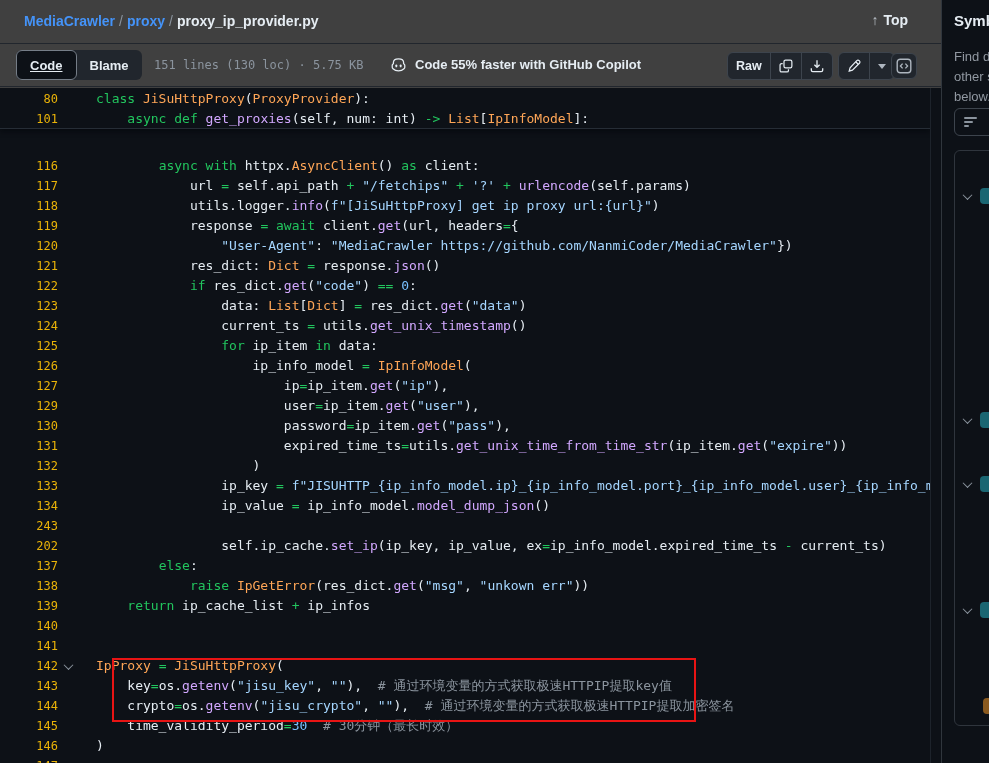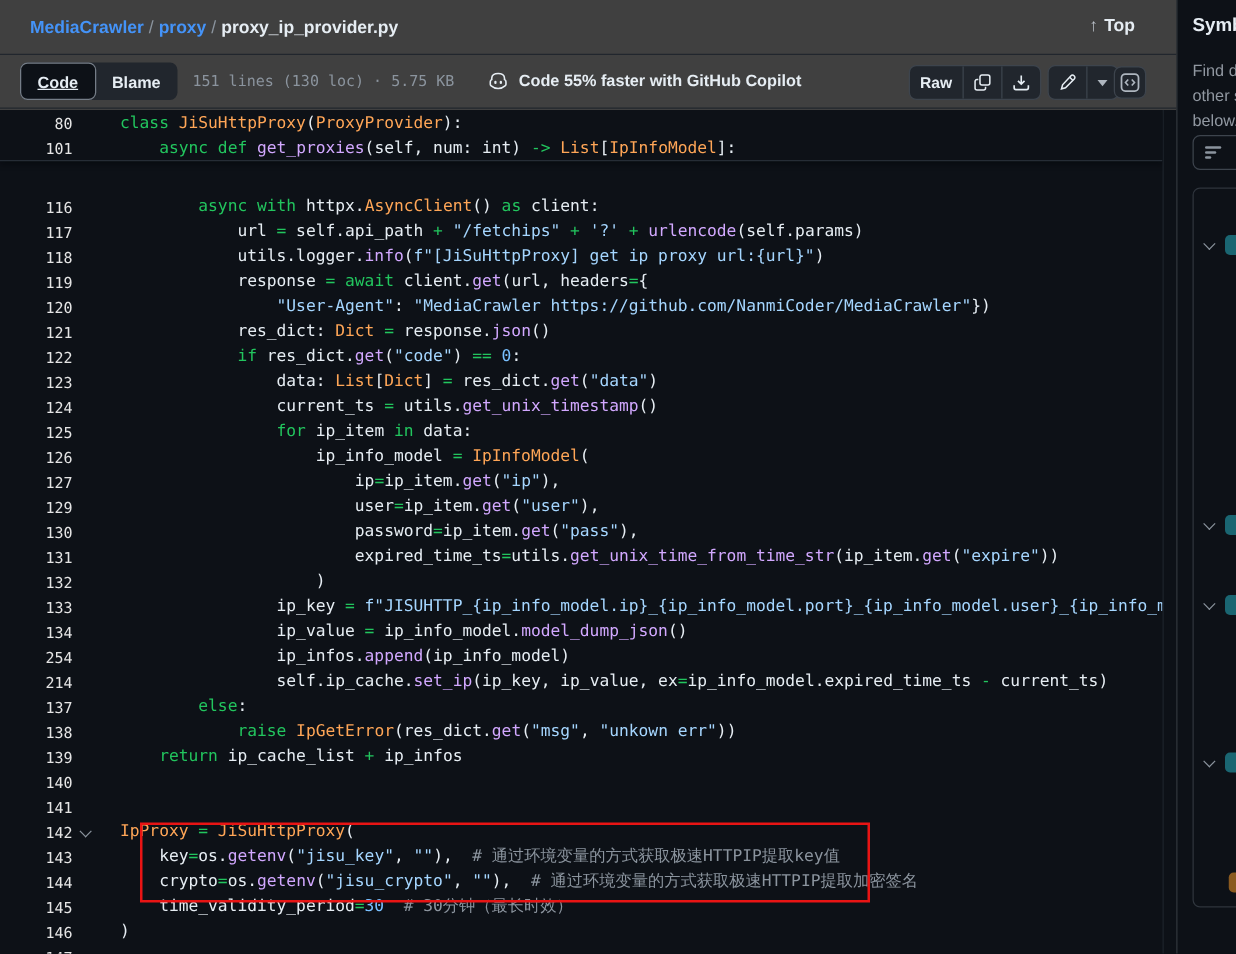--- a/index.html
+++ b/index.html
@@ -34,21 +34,21 @@
   .btn-symbols { position:absolute; left:891px; top:9px; width:26px; height:26px; background:#21262d; border:1px solid #3d444d; border-radius:6px; display:flex; align-items:center; justify-content:center; cursor:pointer; }
   .caret { width:0; height:0; border-left:4px solid transparent; border-right:4px solid transparent; border-top:5px solid #aeb6bf; }
   svg.ic { display:block; }
 
   
   .code-area { position:absolute; left:0; top:88px; width:930px; height:675px; overflow:hidden;
     font-family:"DejaVu Sans Mono","Liberation Mono",monospace; font-size:13px; }
   .code-edge { position:absolute; left:930px; top:40px; bottom:0; width:1px; background:#1d232b; }
   .lines { position:absolute; left:0; top:32px; right:0;margin-top:36px; }
   .row { display:flex; height:20px; line-height:20px; white-space:pre; }
-  .gut { flex:none; width:58px; text-align:right; color:#e5e5e5; font-size:12px; cursor:pointer; }
+  .gut { flex:none; width:58px; text-align:right; color:#eab308; font-size:12px; cursor:pointer; }
   .fold { flex:none; width:20px; display:flex; align-items:center; justify-content:center; }
   .chev { width:7px; height:7px; border-right:1.5px solid #8b949e; border-bottom:1.5px solid #8b949e; transform:rotate(45deg) translate(-1px,-1px); display:inline-block; cursor:pointer; }
   .src { flex:none; padding-left:18px; }
   .t-d{color:#e6edf3} .t-k{color:#22c55e} .t-s{color:#a5d6ff} .t-f{color:#d2a8ff}
   .t-t{color:#ffa657} .t-c{color:#8b949e} .t-n{color:#79c0ff}
   .sticky { position:absolute; left:0; top:0; right:0; height:41px; background:#0d1117; border-bottom:1px solid #262d36; box-shadow:0 3px 5px rgba(1,4,9,.45); z-index:3; padding-top:1px; }
 
   .hl-box { position:absolute; left:112px; top:658px; width:584px; height:64px; border:2px solid #e81414; z-index:5; pointer-events:none; }
 
   
@@ -82,22 +82,22 @@
         <div class="row"><span class="gut">124</span><span class="fold"></span><span class="src"><span class="t-d">                current_ts </span><span class="t-k">=</span><span class="t-d"> utils.</span><span class="t-f">get_unix_timestamp</span><span class="t-d">()</span></span></div>
         <div class="row"><span class="gut">125</span><span class="fold"></span><span class="src"><span class="t-d">                </span><span class="t-k">for</span><span class="t-d"> ip_item </span><span class="t-k">in</span><span class="t-d"> data:</span></span></div>
         <div class="row"><span class="gut">126</span><span class="fold"></span><span class="src"><span class="t-d">                    ip_info_model </span><span class="t-k">=</span><span class="t-d"> </span><span class="t-t">IpInfoModel</span><span class="t-d">(</span></span></div>
         <div class="row"><span class="gut">127</span><span class="fold"></span><span class="src"><span class="t-d">                        ip</span><span class="t-k">=</span><span class="t-d">ip_item.</span><span class="t-f">get</span><span class="t-d">(</span><span class="t-s">"ip"</span><span class="t-d">),</span></span></div>
         <div class="row"><span class="gut">129</span><span class="fold"></span><span class="src"><span class="t-d">                        user</span><span class="t-k">=</span><span class="t-d">ip_item.</span><span class="t-f">get</span><span class="t-d">(</span><span class="t-s">"user"</span><span class="t-d">),</span></span></div>
         <div class="row"><span class="gut">130</span><span class="fold"></span><span class="src"><span class="t-d">                        password</span><span class="t-k">=</span><span class="t-d">ip_item.</span><span class="t-f">get</span><span class="t-d">(</span><span class="t-s">"pass"</span><span class="t-d">),</span></span></div>
         <div class="row"><span class="gut">131</span><span class="fold"></span><span class="src"><span class="t-d">                        expired_time_ts</span><span class="t-k">=</span><span class="t-d">utils.</span><span class="t-f">get_unix_time_from_time_str</span><span class="t-d">(ip_item.</span><span class="t-f">get</span><span class="t-d">(</span><span class="t-s">"expire"</span><span class="t-d">))</span></span></div>
         <div class="row"><span class="gut">132</span><span class="fold"></span><span class="src"><span class="t-d">                    )</span></span></div>
         <div class="row"><span class="gut">133</span><span class="fold"></span><span class="src"><span class="t-d">                ip_key </span><span class="t-k">=</span><span class="t-d"> </span><span class="t-s">f"JISUHTTP_{ip_info_model.ip}_{ip_info_model.port}_{ip_info_model.user}_{ip_info_model</span></span></div>
         <div class="row"><span class="gut">134</span><span class="fold"></span><span class="src"><span class="t-d">                ip_value </span><span class="t-k">=</span><span class="t-d"> ip_info_model.</span><span class="t-f">model_dump_json</span><span class="t-d">()</span></span></div>
-        <div class="row"><span class="gut">254</span><span class="fold"></span><span class="src"><span class="t-d">                ip_infos.</span><span class="t-f">append</span><span class="t-d">(ip_info_model)</span></span></div>
-        <div class="row"><span class="gut">214</span><span class="fold"></span><span class="src"><span class="t-d">                self.ip_cache.</span><span class="t-f">set_ip</span><span class="t-d">(ip_key, ip_value, ex</span><span class="t-k">=</span><span class="t-d">ip_info_model.expired_time_ts </span><span class="t-k">-</span><span class="t-d"> current_ts)</span></span></div>
+        <div class="row"><span class="gut">243</span><span class="fold"></span></div>
+        <div class="row"><span class="gut">202</span><span class="fold"></span><span class="src"><span class="t-d">                self.ip_cache.</span><span class="t-f">set_ip</span><span class="t-d">(ip_key, ip_value, ex</span><span class="t-k">=</span><span class="t-d">ip_info_model.expired_time_ts </span><span class="t-k">-</span><span class="t-d"> current_ts)</span></span></div>
         <div class="row"><span class="gut">137</span><span class="fold"></span><span class="src"><span class="t-d">        </span><span class="t-k">else</span><span class="t-d">:</span></span></div>
         <div class="row"><span class="gut">138</span><span class="fold"></span><span class="src"><span class="t-d">            </span><span class="t-k">raise</span><span class="t-d"> </span><span class="t-t">IpGetError</span><span class="t-d">(res_dict.</span><span class="t-f">get</span><span class="t-d">(</span><span class="t-s">"msg"</span><span class="t-d">, </span><span class="t-s">"unkown err"</span><span class="t-d">))</span></span></div>
         <div class="row"><span class="gut">139</span><span class="fold"></span><span class="src"><span class="t-d">    </span><span class="t-k">return</span><span class="t-d"> ip_cache_list </span><span class="t-k">+</span><span class="t-d"> ip_infos</span></span></div>
         <div class="row"><span class="gut">140</span><span class="fold"></span><span class="src"></span></div>
         <div class="row"><span class="gut">141</span><span class="fold"></span><span class="src"></span></div>
         <div class="row"><span class="gut">142</span><span class="fold"><span class="chev"></span></span><span class="src"><span class="t-t">IpProxy</span><span class="t-d"> </span><span class="t-k">=</span><span class="t-d"> </span><span class="t-t">JiSuHttpProxy</span><span class="t-d">(</span></span></div>
         <div class="row"><span class="gut">143</span><span class="fold"></span><span class="src"><span class="t-d">    key</span><span class="t-k">=</span><span class="t-d">os.</span><span class="t-f">getenv</span><span class="t-d">(</span><span class="t-s">"jisu_key"</span><span class="t-d">, </span><span class="t-s">""</span><span class="t-d">),  </span><span class="t-c"># 通过环境变量的方式获取极速HTTPIP提取key值</span></span></div>
         <div class="row"><span class="gut">144</span><span class="fold"></span><span class="src"><span class="t-d">    crypto</span><span class="t-k">=</span><span class="t-d">os.</span><span class="t-f">getenv</span><span class="t-d">(</span><span class="t-s">"jisu_crypto"</span><span class="t-d">, </span><span class="t-s">""</span><span class="t-d">),  </span><span class="t-c"># 通过环境变量的方式获取极速HTTPIP提取加密签名</span></span></div>
         <div class="row"><span class="gut">145</span><span class="fold"></span><span class="src"><span class="t-d">    time_validity_period</span><span class="t-k">=</span><span class="t-n">30</span><span class="t-d">  </span><span class="t-c"># 30分钟（最长时效）</span></span></div>
         <div class="row"><span class="gut">146</span><span class="fold"></span><span class="src"><span class="t-d">)</span></span></div>

